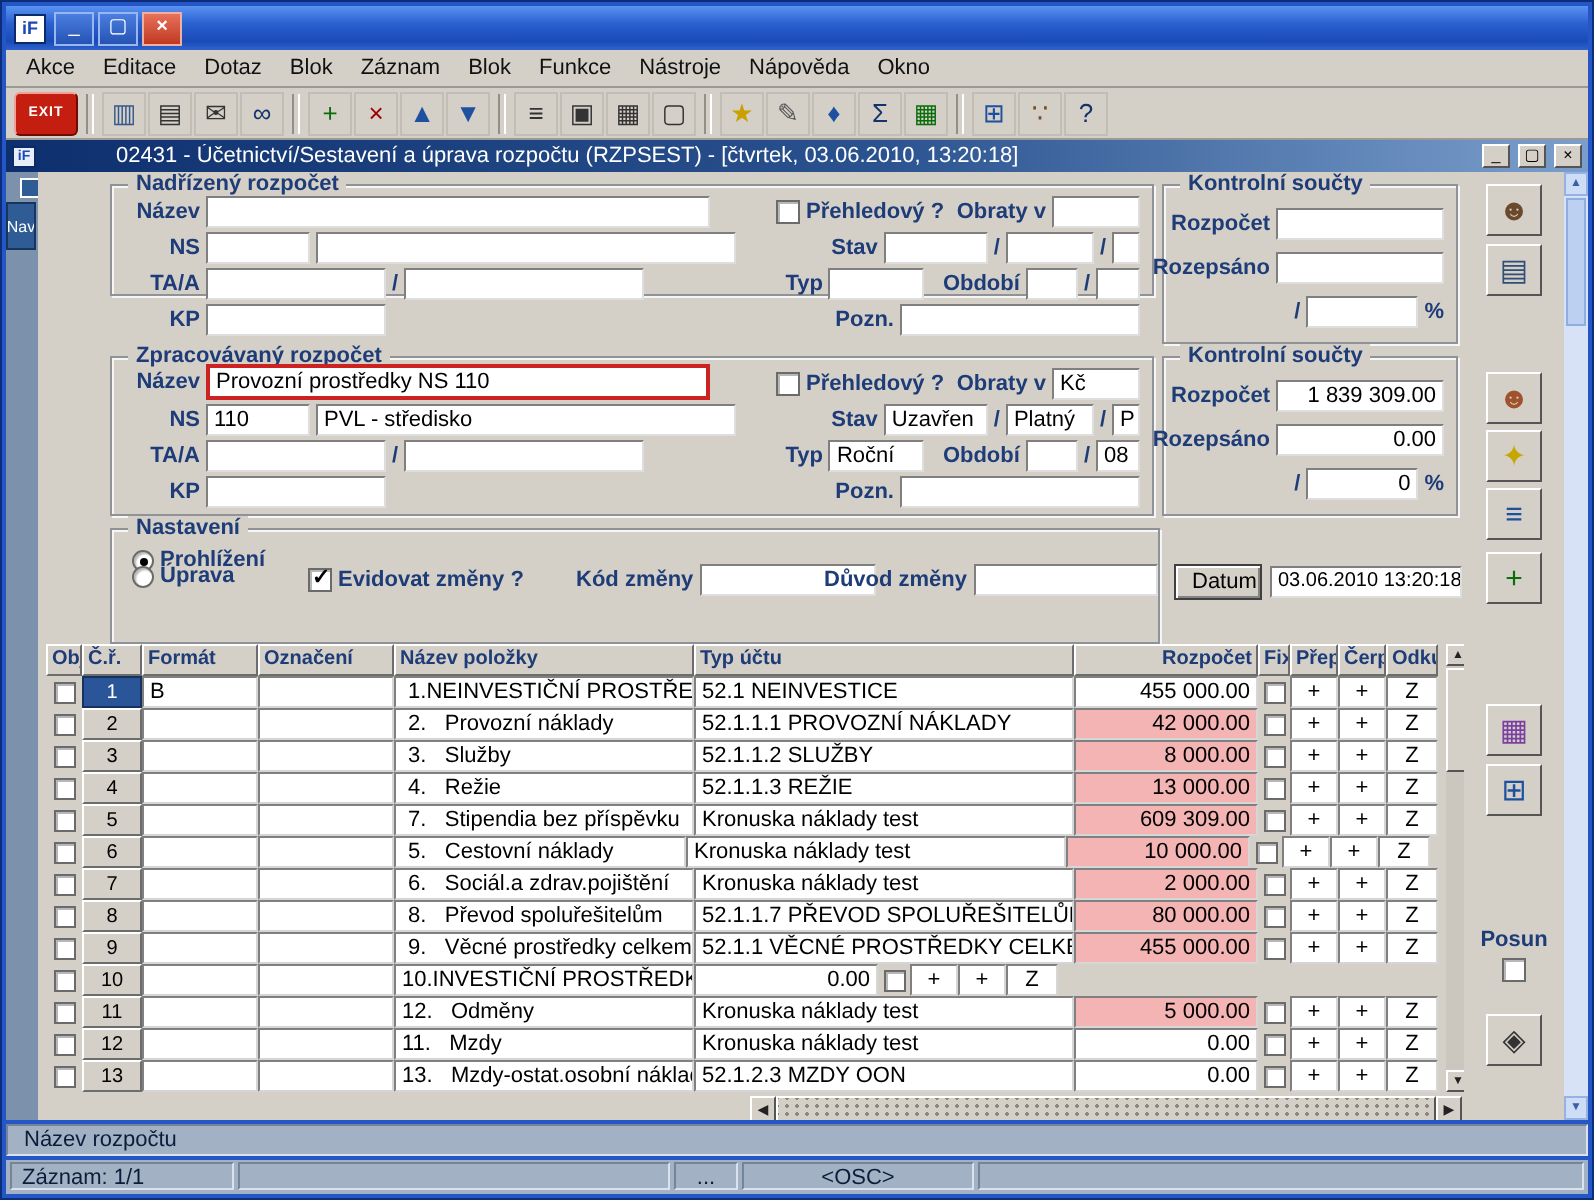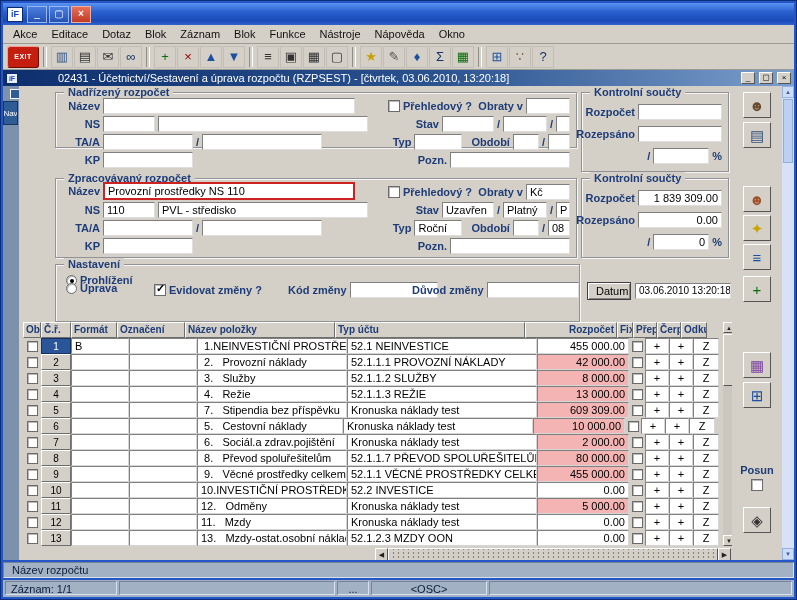--- a/index.html
+++ b/index.html
@@ -405,21 +405,21 @@
           <span class="field" style="width:92px;"></span>
         </div>
       </div>
       <button class="btn" style="position:absolute; left:568px; top:196px; width:44px;">Datum</button>
       <span class="field sm-text" style="position:absolute; left:616px; top:197px; width:96px;">03.06.2010 13:20:18</span>
 
       <div class="grid">
         <div class="ghead">
             <div class="gh" style="width: 18px;">Obj.</div>
             <div class="gh" style="width: 30px;">Č.ř.</div>
-            <div class="gh" style="width: 46px;">Formát</div>
+            <div class="gh" style="width: 58px;">Formát</div>
             <div class="gh" style="width: 68px;">Označení</div>
             <div class="gh" style="width: 150px;">Název položky</div>
             <div class="gh" style="width: 190px;">Typ účtu</div>
             <div class="gh right" style="width: 92px;">Rozpočet</div>
             <div class="gh" style="width: 16px;">Fix</div>
             <div class="gh" style="width: 24px;">Přep.</div>
             <div class="gh" style="width: 24px;">Čerp.</div>
             <div class="gh" style="width: 26px;">Odkud</div>
           </div>
         <div>
@@ -539,21 +539,20 @@
               <div class="gc field ctr" style="width: 24px;">+</div>
               <div class="gc field ctr" style="width: 24px;">+</div>
               <div class="gc field ctr" style="width: 26px;">Z</div>
             </div>
             <div class="grow">
               <div class="gc obj" style="width: 18px;"><span class="checkbox sm"></span></div>
               <div class="gc cr" style="width: 30px;">10</div>
               <div class="gc field" style="width: 58px;"></div>
               <div class="gc field" style="width: 68px;"></div>
               <div class="gc field" style="width: 150px;">10.INVESTIČNÍ PROSTŘEDKY</div>
-              <div class="gc field" style="width: 190px;">52.2 INVESTICE</div>
               <div class="gc field num" style="width: 92px;">0.00</div>
               <div class="gc fixc" style="width: 16px;"><span class="checkbox sm"></span></div>
               <div class="gc field ctr" style="width: 24px;">+</div>
               <div class="gc field ctr" style="width: 24px;">+</div>
               <div class="gc field ctr" style="width: 26px;">Z</div>
             </div>
             <div class="grow">
               <div class="gc obj" style="width: 18px;"><span class="checkbox sm"></span></div>
               <div class="gc cr" style="width: 30px;">11</div>
               <div class="gc field" style="width: 58px;"></div>

